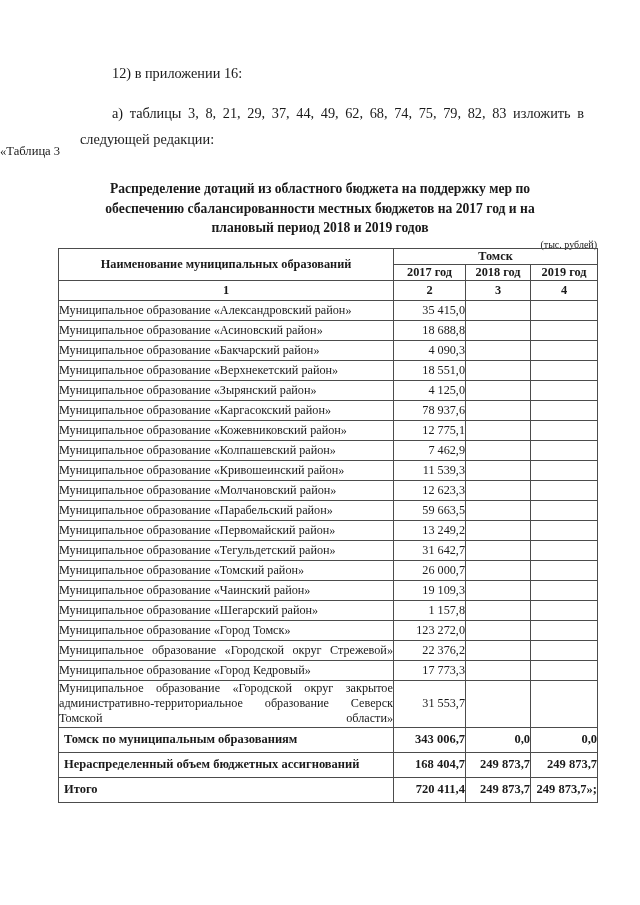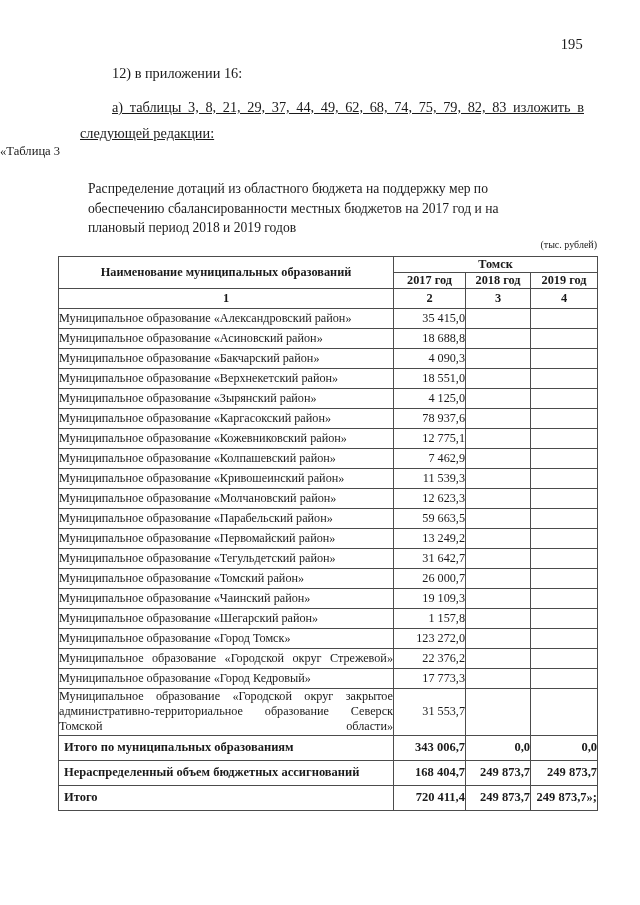--- a/index.html
+++ b/index.html
@@ -45,61 +45,61 @@
     line-height: 26px;
   }
   .para {
     text-indent: 32px;
     text-align: justify;
     margin: 0;
   }
   .para.no-justify {
     text-align: left;
   }
-  .para + .para { margin-top: 8px; text-decoration: underline; }
+  .para + .para { margin-top: 14px; }
 
   
   .caption-right {
     position: absolute;
     left: 0;
     top: 143px;
     width: 566px;
     text-align: left;
     font-size: 12.6px;
     line-height: 16.5px;
   }
   .caption-right div { white-space: nowrap; }
 
   
   .doc-title {
     position: absolute;
     left: 88px;
     top: 179px;
     width: 464px;
-    text-align: left;
+    text-align: center;
     font-size: 13.6px;
-    font-weight: normal;
+    font-weight: bold;
     line-height: 19.5px;
   }
 
   
   .units-note {
     position: absolute;
     left: 0;
     top: 239px;
     width: 597px;
     text-align: right;
     font-size: 10px;
   }
 
   
   .tbl-wrap {
     position: absolute;
     left: 58px;
-    top: 256px;
+    top: 248px;
     width: 539px;
   }
   table.budget {
     border-collapse: collapse;
     width: 539px;
     table-layout: fixed;
     font-size: 12.1px;
   }
   table.budget td, table.budget th {
     border: 1px solid #4c4c4c;
@@ -160,21 +160,20 @@
   }
   tr.total td.val {
     font-size: 12.5px;
   }
 </style>
 </head>
 <body>
 
 <div class="page">
 
-  <div class="page-number">195</div>
 
   <div class="body-block">
     <p class="para no-justify">12) в приложении 16:</p>
     <p class="para">а) таблицы 3, 8, 21, 29, 37, 44, 49, 62, 68, 74, 75, 79, 82, 83 изложить в следующей редакции:</p>
   </div>
 
   <div class="caption-right">
     <div>«Таблица 3</div>
   </div>
 
@@ -322,21 +321,21 @@
             <td class="val empty"></td>
             <td class="val empty"></td>
           </tr>
           <tr>
             <td class="name">Муниципальное образование «Городской округ закрытое административно-территориальное образование Северск Томской области»</td>
             <td class="val">31 553,7</td>
             <td class="val empty"></td>
             <td class="val empty"></td>
           </tr>
           <tr class="total">
-            <td class="name single">Итого по муниципальных образованиям</td>
+            <td class="name single">Томск по муниципальным образованиям</td>
             <td class="val">343 006,7</td>
             <td class="val">0,0</td>
             <td class="val">0,0</td>
           </tr>
           <tr class="total">
             <td class="name single">Нераспределенный объем бюджетных ассигнований</td>
             <td class="val">168 404,7</td>
             <td class="val">249 873,7</td>
             <td class="val">249 873,7</td>
           </tr>

